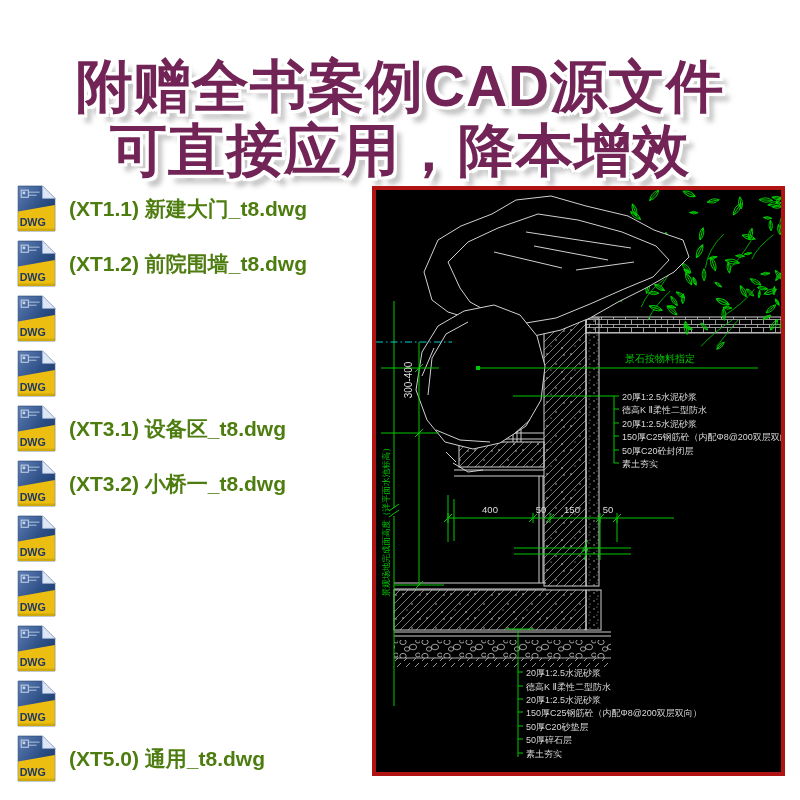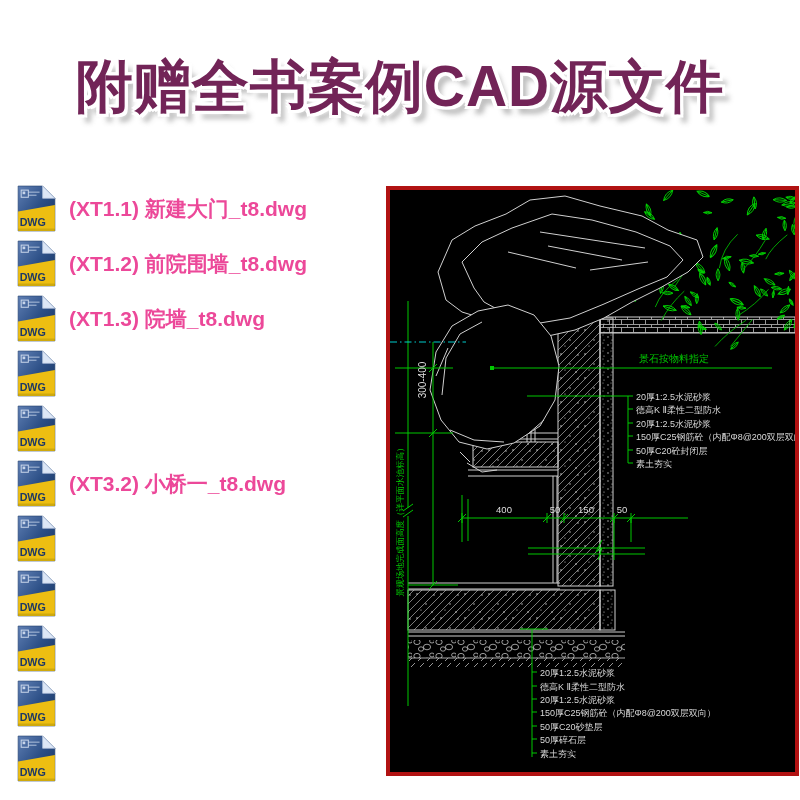--- a/index.html
+++ b/index.html
@@ -11,24 +11,24 @@
     font-weight:900;color:#722457;letter-spacing:1px;margin-top:40px;}
   .header .h-line{font-size:57px;
     text-shadow:3px 3px 0 #fff,-3px -3px 0 #fff,3px -3px 0 #fff,-3px 3px 0 #fff,
                 0 3px 0 #fff,0 -3px 0 #fff,3px 0 0 #fff,-3px 0 0 #fff,
                 7px 8px 5px rgba(110,110,110,.45);}
 
   
   .file-list{position:absolute;left:0;top:181px;width:386px;}
   .file-row{display:flex;align-items:center;height:55px;padding-left:15px;}
   .dwg-icon{width:43px;height:47px;flex:0 0 43px;margin-right:11px;}
-  .file-label{font-size:21px;color:#ec4899;font-weight:600;white-space:nowrap;}
+  .file-label{font-size:21px;color:#4d7c0f;font-weight:600;white-space:nowrap;}
 
   
-  .cad-panel{position:absolute;left:386px;top:186px;width:405px;height:582px;
+  .cad-panel{position:absolute;left:372px;top:186px;width:405px;height:582px;
     background:#000;border:4px solid #b11212;overflow:hidden;}
   .cad-panel svg{display:block;}
   text{font-family:"Liberation Sans","DejaVu Sans",sans-serif;}
 </style>
 </head>
 <body>
 
 <div class="page">
 
   <svg width="0" height="0" style="position:absolute">
@@ -36,20 +36,21 @@
       <linearGradient id="pgGrad" x1="0" y1="0" x2="1" y2="1">
         <stop offset="0" stop-color="#5f7fb4"></stop>
         <stop offset="0.5" stop-color="#2c4f86"></stop>
         <stop offset="1" stop-color="#14305c"></stop>
       </linearGradient>
     </defs>
   </svg>
 
   <div class="header">
     <div class="h-line">附赠全书案例CAD源文件</div>
+    <div class="h-line">可直接应用，降本增效</div>
   </div>
 
   <div class="file-list" id="file-list">
     <div class="file-row">
       <svg class="dwg-icon" viewBox="0 0 40 46">
         <path d="M2 1 H26 L38 13 V45 H2 Z" fill="url(#pgGrad)" stroke="#24416f" stroke-width="0.6"></path>
         <path d="M2 26 L38 19.5 V43 H2 Z" fill="#edbe12"></path>
         <path d="M2 42.5 H38 V45 H2 Z" fill="#cfa90c"></path>
         <path d="M26 1 L38 13 H26 Z" fill="#dde7f6" stroke="#b6c6dd" stroke-width="0.7"></path>
         <rect x="5" y="5" width="7" height="7" fill="none" stroke="#c8d5ea" stroke-width="1"></rect>
@@ -78,47 +79,47 @@
       <svg class="dwg-icon" viewBox="0 0 40 46">
         <path d="M2 1 H26 L38 13 V45 H2 Z" fill="url(#pgGrad)" stroke="#24416f" stroke-width="0.6"></path>
         <path d="M2 26 L38 19.5 V43 H2 Z" fill="#edbe12"></path>
         <path d="M2 42.5 H38 V45 H2 Z" fill="#cfa90c"></path>
         <path d="M26 1 L38 13 H26 Z" fill="#dde7f6" stroke="#b6c6dd" stroke-width="0.7"></path>
         <rect x="5" y="5" width="7" height="7" fill="none" stroke="#c8d5ea" stroke-width="1"></rect>
         <rect x="6.4" y="6.4" width="2.6" height="2.6" fill="#c8d5ea"></rect>
         <path d="M12 7 H23 M12 10 H20" stroke="#c8d5ea" stroke-width="0.8"></path>
         <text class="dwg-text" x="3.5" y="40" font-size="10.5" font-weight="bold" fill="#1d3866">DWG</text>
       </svg>
-      <span class="file-label">(XT1.3) 院墙_t8.dwg</span>
-    </div>
-
-    <div class="file-row">
-      <svg class="dwg-icon" viewBox="0 0 40 46">
-        <path d="M2 1 H26 L38 13 V45 H2 Z" fill="url(#pgGrad)" stroke="#24416f" stroke-width="0.6"></path>
-        <path d="M2 26 L38 19.5 V43 H2 Z" fill="#edbe12"></path>
-        <path d="M2 42.5 H38 V45 H2 Z" fill="#cfa90c"></path>
-        <path d="M26 1 L38 13 H26 Z" fill="#dde7f6" stroke="#b6c6dd" stroke-width="0.7"></path>
-        <rect x="5" y="5" width="7" height="7" fill="none" stroke="#c8d5ea" stroke-width="1"></rect>
-        <rect x="6.4" y="6.4" width="2.6" height="2.6" fill="#c8d5ea"></rect>
-        <path d="M12 7 H23 M12 10 H20" stroke="#c8d5ea" stroke-width="0.8"></path>
-        <text class="dwg-text" x="3.5" y="40" font-size="10.5" font-weight="bold" fill="#1d3866">DWG</text>
-      </svg>
-    </div>
-
-    <div class="file-row">
-      <svg class="dwg-icon" viewBox="0 0 40 46">
-        <path d="M2 1 H26 L38 13 V45 H2 Z" fill="url(#pgGrad)" stroke="#24416f" stroke-width="0.6"></path>
-        <path d="M2 26 L38 19.5 V43 H2 Z" fill="#edbe12"></path>
-        <path d="M2 42.5 H38 V45 H2 Z" fill="#cfa90c"></path>
-        <path d="M26 1 L38 13 H26 Z" fill="#dde7f6" stroke="#b6c6dd" stroke-width="0.7"></path>
-        <rect x="5" y="5" width="7" height="7" fill="none" stroke="#c8d5ea" stroke-width="1"></rect>
-        <rect x="6.4" y="6.4" width="2.6" height="2.6" fill="#c8d5ea"></rect>
-        <path d="M12 7 H23 M12 10 H20" stroke="#c8d5ea" stroke-width="0.8"></path>
-        <text class="dwg-text" x="3.5" y="40" font-size="10.5" font-weight="bold" fill="#1d3866">DWG</text>
-      </svg>
+    </div>
+
+    <div class="file-row">
+      <svg class="dwg-icon" viewBox="0 0 40 46">
+        <path d="M2 1 H26 L38 13 V45 H2 Z" fill="url(#pgGrad)" stroke="#24416f" stroke-width="0.6"></path>
+        <path d="M2 26 L38 19.5 V43 H2 Z" fill="#edbe12"></path>
+        <path d="M2 42.5 H38 V45 H2 Z" fill="#cfa90c"></path>
+        <path d="M26 1 L38 13 H26 Z" fill="#dde7f6" stroke="#b6c6dd" stroke-width="0.7"></path>
+        <rect x="5" y="5" width="7" height="7" fill="none" stroke="#c8d5ea" stroke-width="1"></rect>
+        <rect x="6.4" y="6.4" width="2.6" height="2.6" fill="#c8d5ea"></rect>
+        <path d="M12 7 H23 M12 10 H20" stroke="#c8d5ea" stroke-width="0.8"></path>
+        <text class="dwg-text" x="3.5" y="40" font-size="10.5" font-weight="bold" fill="#1d3866">DWG</text>
+      </svg>
+    </div>
+
+    <div class="file-row">
+      <svg class="dwg-icon" viewBox="0 0 40 46">
+        <path d="M2 1 H26 L38 13 V45 H2 Z" fill="url(#pgGrad)" stroke="#24416f" stroke-width="0.6"></path>
+        <path d="M2 26 L38 19.5 V43 H2 Z" fill="#edbe12"></path>
+        <path d="M2 42.5 H38 V45 H2 Z" fill="#cfa90c"></path>
+        <path d="M26 1 L38 13 H26 Z" fill="#dde7f6" stroke="#b6c6dd" stroke-width="0.7"></path>
+        <rect x="5" y="5" width="7" height="7" fill="none" stroke="#c8d5ea" stroke-width="1"></rect>
+        <rect x="6.4" y="6.4" width="2.6" height="2.6" fill="#c8d5ea"></rect>
+        <path d="M12 7 H23 M12 10 H20" stroke="#c8d5ea" stroke-width="0.8"></path>
+        <text class="dwg-text" x="3.5" y="40" font-size="10.5" font-weight="bold" fill="#1d3866">DWG</text>
+      </svg>
+      <span class="file-label">(XT3.1) 设备区_t8.dwg</span>
     </div>
 
     <div class="file-row">
       <svg class="dwg-icon" viewBox="0 0 40 46">
         <path d="M2 1 H26 L38 13 V45 H2 Z" fill="url(#pgGrad)" stroke="#24416f" stroke-width="0.6"></path>
         <path d="M2 26 L38 19.5 V43 H2 Z" fill="#edbe12"></path>
         <path d="M2 42.5 H38 V45 H2 Z" fill="#cfa90c"></path>
         <path d="M26 1 L38 13 H26 Z" fill="#dde7f6" stroke="#b6c6dd" stroke-width="0.7"></path>
         <rect x="5" y="5" width="7" height="7" fill="none" stroke="#c8d5ea" stroke-width="1"></rect>
         <rect x="6.4" y="6.4" width="2.6" height="2.6" fill="#c8d5ea"></rect>
@@ -184,20 +185,21 @@
       <svg class="dwg-icon" viewBox="0 0 40 46">
         <path d="M2 1 H26 L38 13 V45 H2 Z" fill="url(#pgGrad)" stroke="#24416f" stroke-width="0.6"></path>
         <path d="M2 26 L38 19.5 V43 H2 Z" fill="#edbe12"></path>
         <path d="M2 42.5 H38 V45 H2 Z" fill="#cfa90c"></path>
         <path d="M26 1 L38 13 H26 Z" fill="#dde7f6" stroke="#b6c6dd" stroke-width="0.7"></path>
         <rect x="5" y="5" width="7" height="7" fill="none" stroke="#c8d5ea" stroke-width="1"></rect>
         <rect x="6.4" y="6.4" width="2.6" height="2.6" fill="#c8d5ea"></rect>
         <path d="M12 7 H23 M12 10 H20" stroke="#c8d5ea" stroke-width="0.8"></path>
         <text class="dwg-text" x="3.5" y="40" font-size="10.5" font-weight="bold" fill="#1d3866">DWG</text>
       </svg>
+      <span class="file-label">(XT5.0) 通用_t8.dwg</span>
     </div>
   </div>
 
   <div class="cad-panel">
     <svg viewBox="0 0 405 582" width="405" height="582">
       <defs>
         <pattern id="hatch" width="24" height="24" patternUnits="userSpaceOnUse">
           <path d="M0 8L8 0M0 16L16 0M0 24L24 0M8 24L24 8M16 24L24 16" stroke="#9a9a9a" stroke-width="0.8"></path>
           <circle cx="3" cy="20" r="0.8" fill="#d2d2d2"></circle>
             <circle cx="12" cy="6" r="0.7" fill="#d2d2d2"></circle>

